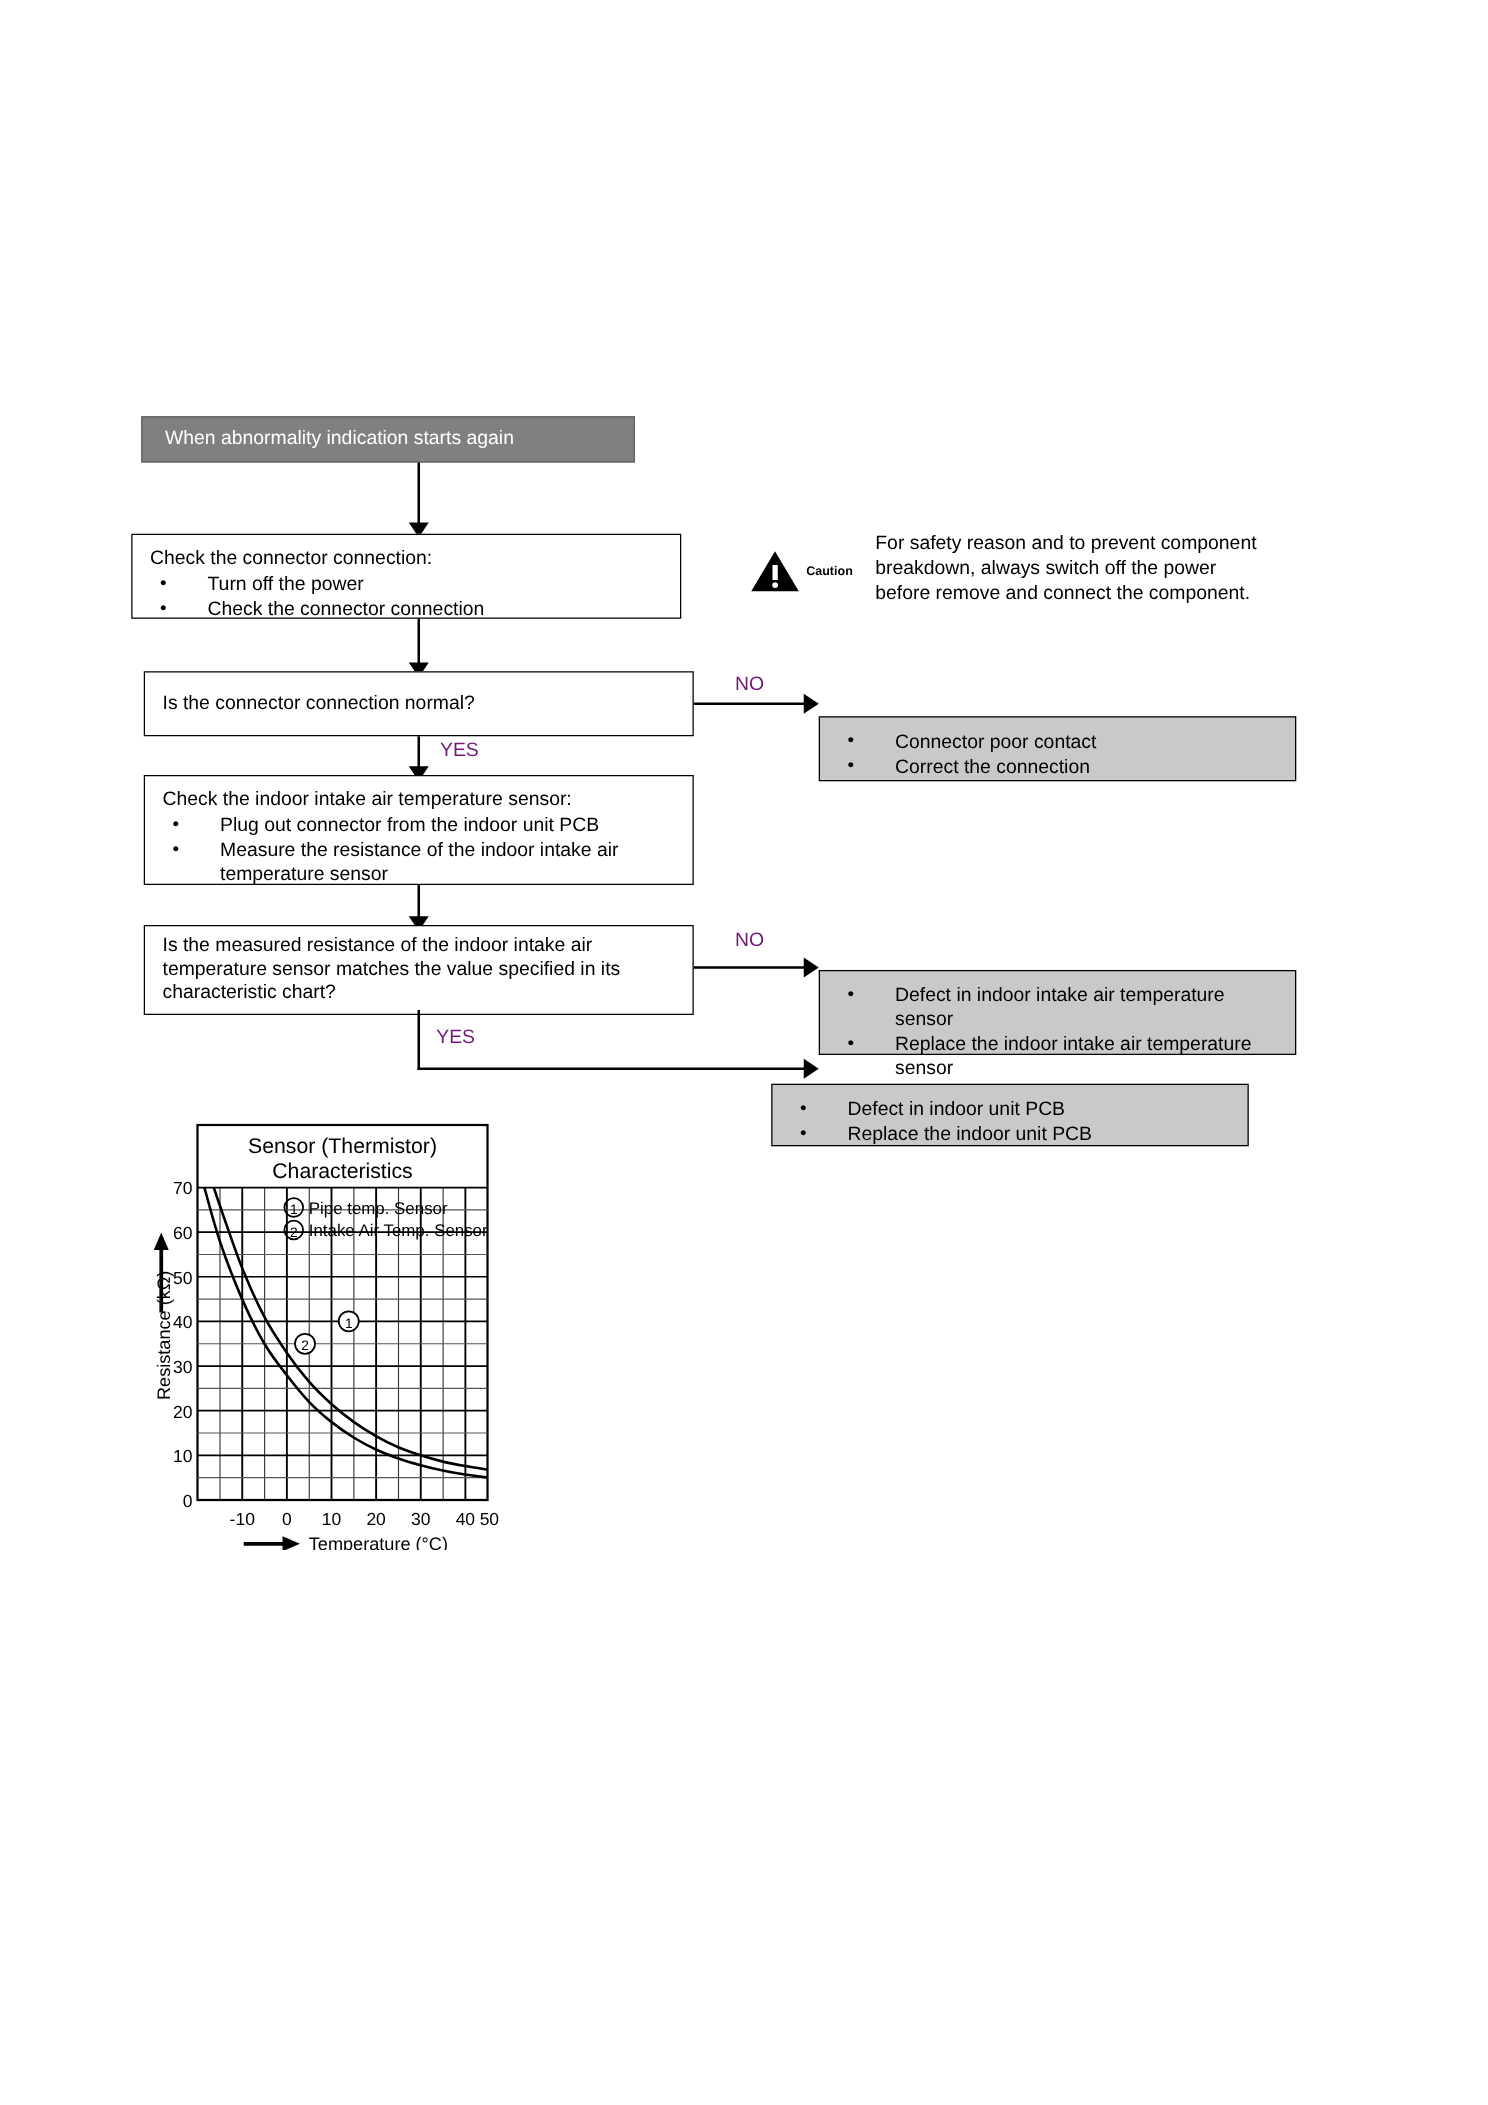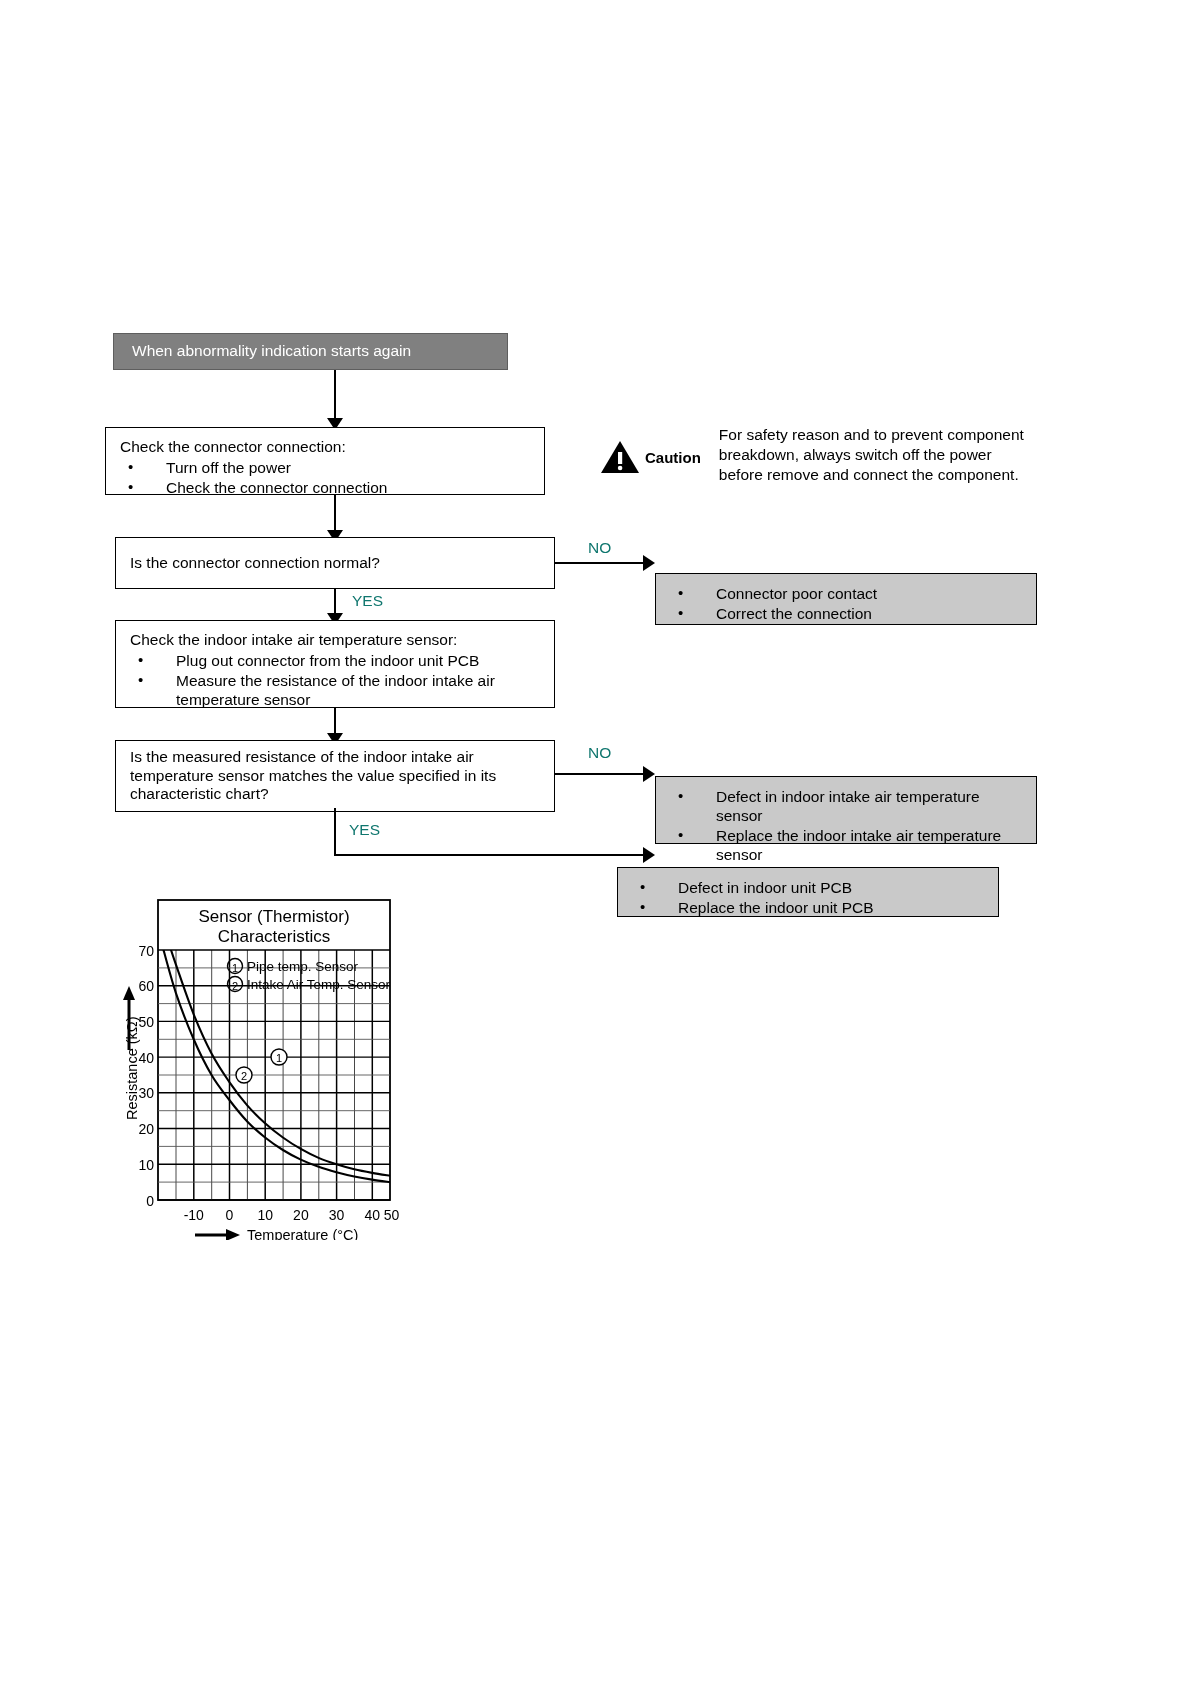--- a/index.html
+++ b/index.html
@@ -89,37 +89,37 @@
   .arrow-right {
     position: absolute;
     width: 0; height: 0;
     border-top: 8px solid transparent;
     border-bottom: 8px solid transparent;
     border-left: 12px solid #000000;
   }
   .edge-label {
     position: absolute;
     font-size: 15.5px;
-    color: #0f766e;
+    color: #701a75;
     white-space: nowrap;
   }
 
   
   .caution-wrap {
     position: absolute;
     display: flex;
     align-items: flex-start;
   }
   .caution-icon-group {
     display: flex;
     align-items: center;
     margin-top: 14px;
   }
   .caution-word {
-    font-size: 15px;
+    font-size: 10px;
     font-weight: bold;
     margin-left: 5px;
   }
   .caution-text {
     font-size: 15.5px;
     line-height: 1.30;
     margin-left: 18px;
     white-space: pre-line;
   }
 

